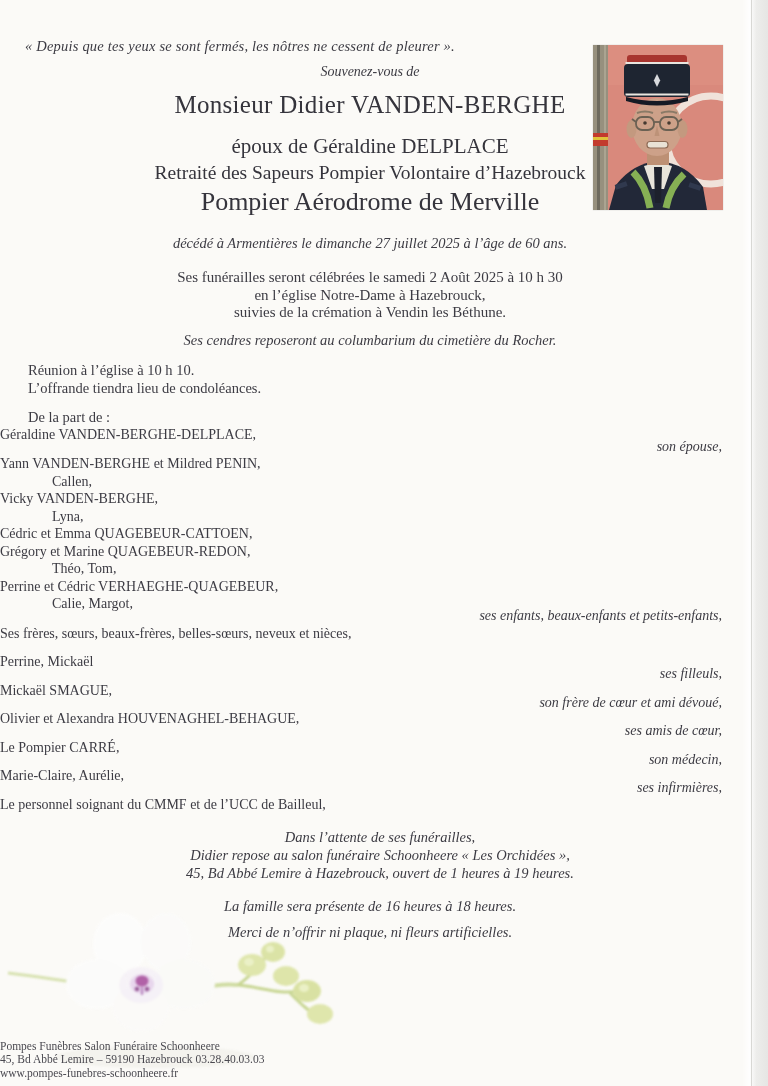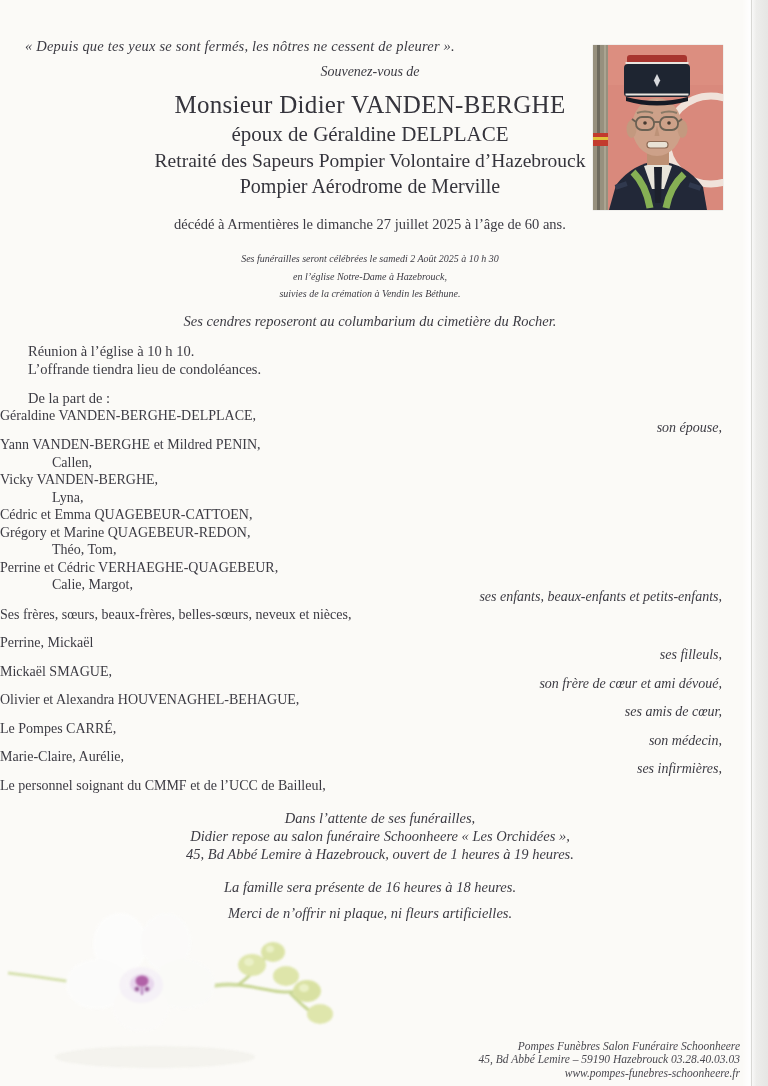--- a/index.html
+++ b/index.html
@@ -21,45 +21,45 @@
     content:"";position:absolute;left:9px;top:0;width:1px;height:100%;
     background:#c9c9c4;opacity:.7;
   }
   .quote{
     position:absolute;left:25px;top:38px;
     font-style:italic;font-size:14.5px;letter-spacing:.2px;
   }
   .center-col{position:absolute;left:0;top:0;width:740px;text-align:center;}
   .intro{margin-top:64px;font-style:italic;font-size:14px;}
   .name{margin-top:11px;font-size:25px;color:#35343c;letter-spacing:.3px;}
-  .epoux{margin-top:3px;font-size:21px;color:#35343c;}
+  .epoux{margin-top:15px;font-size:21px;color:#35343c;}
   .role1{margin-top:3px;font-size:19.5px;color:#35343c;}
-  .role2{margin-top:3px;font-size:20px;color:#35343c;font-family:Liberation Serif, serif;}
-  .death{margin-top:18px;font-size:14.5px;}
-  .funline{font-style:italic;font-size:10px;line-height:17.5px;}
+  .role2{margin-top:3px;font-size:26px;color:#35343c;font-family:Liberation Serif, serif;}
+  .death{margin-top:18px;font-style:italic;font-size:14.5px;}
+  .funline{font-size:15px;line-height:17.5px;}
   .fun1{margin-top:17px;}
   .ashes{margin-top:10px;font-style:italic;font-size:14.5px;}
   .left-block{margin-top:12px;text-align:left;padding-left:28px;font-size:14.5px;line-height:18px;}
   .from-label{margin-top:12px;text-align:left;padding-left:28px;font-size:14.5px;}
   .rows{position:relative;width:768px;text-align:left;font-size:14px;}
   .row{position:relative;padding-right:150px;line-height:17.5px;}
   .row .rel{
     position:absolute;right:46px;top:12px;
     font-style:italic;white-space:nowrap;font-size:14px;
   }
   .row.indent{padding-left:52px;}
   .row.gap{margin-top:12px;}
   .row.spaced{margin-top:11px;}
   .wait1{margin-top:15px;}
   .waitline{font-style:italic;font-size:14.5px;line-height:18px;padding-left:20px;}
   .presence{margin-top:16px;font-style:italic;font-size:14.5px;}
   .noflowers{margin-top:9px;font-style:italic;font-size:14.5px;}
   .footer{
     position:absolute;left:0;bottom:6px;width:740px;
-    text-align:right;font-style:italic;font-size:11.5px;line-height:13.5px;
+    text-align:left;font-size:11.5px;line-height:13.5px;
     color:#4a4950;
   }
   .photo{
     position:absolute;left:593px;top:45px;width:130px;height:165px;
     box-shadow:0 0 1px rgba(0,0,0,.25);
   }
   .photo svg{display:block;width:100%;height:100%;}
   .orchid{
     position:absolute;left:0;top:895px;width:350px;height:186px;
     filter:blur(1px);opacity:.9;pointer-events:none;
@@ -155,21 +155,21 @@
       <div class="row indent"><span>Lyna,</span></div>
       <div class="row"><span>Cédric et Emma QUAGEBEUR-CATTOEN,</span></div>
       <div class="row"><span>Grégory et Marine QUAGEBEUR-REDON,</span></div>
       <div class="row indent"><span>Théo, Tom,</span></div>
       <div class="row"><span>Perrine et Cédric VERHAEGHE-QUAGEBEUR,</span></div>
       <div class="row indent"><span>Calie, Margot,</span><span class="rel">ses enfants, beaux-enfants et petits-enfants,</span></div>
       <div class="row gap"><span>Ses frères, sœurs, beaux-frères, belles-sœurs, neveux et nièces,</span></div>
       <div class="row spaced gap"><span>Perrine, Mickaël</span><span class="rel">ses filleuls,</span></div>
       <div class="row spaced"><span>Mickaël SMAGUE,</span><span class="rel">son frère de cœur et ami dévoué,</span></div>
       <div class="row spaced"><span>Olivier et Alexandra HOUVENAGHEL-BEHAGUE,</span><span class="rel">ses amis de cœur,</span></div>
-      <div class="row spaced"><span>Le Pompes CARRÉ,</span><span class="rel">son médecin,</span></div>
+      <div class="row spaced"><span>Le Pompier CARRÉ,</span><span class="rel">son médecin,</span></div>
       <div class="row spaced"><span>Marie-Claire, Aurélie,</span><span class="rel">ses infirmières,</span></div>
       <div class="row spaced"><span>Le personnel soignant du CMMF et de l’UCC de Bailleul,</span></div>
     </div>
 
     <div class="waitline wait1">Dans l’attente de ses funérailles,</div>
     <div class="waitline">Didier repose au salon funéraire Schoonheere « Les Orchidées »,</div>
     <div class="waitline">45, Bd Abbé Lemire à Hazebrouck, ouvert de 1 heures à 19 heures.</div>
     <div class="presence">La famille sera présente de 16 heures à 18 heures.</div>
     <div class="noflowers">Merci de n’offrir ni plaque, ni fleurs artificielles.</div>
   </div>

